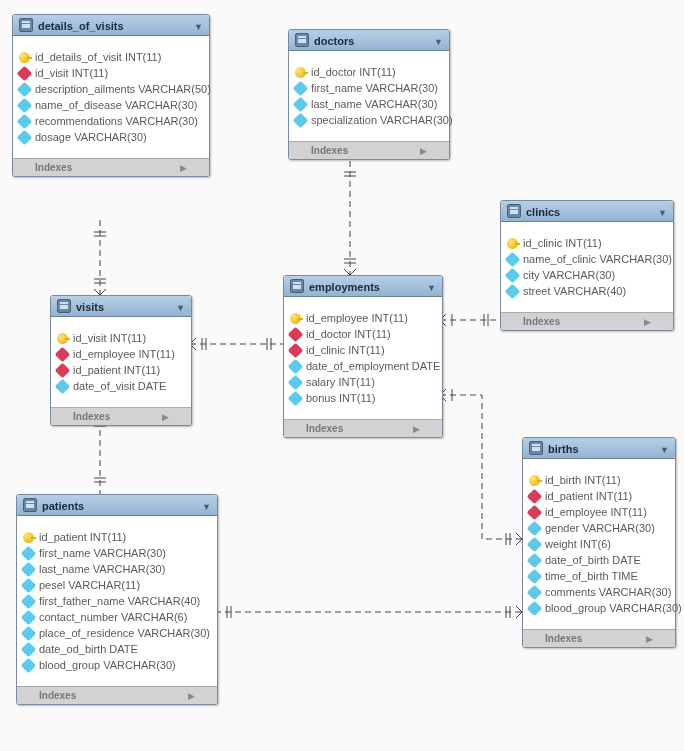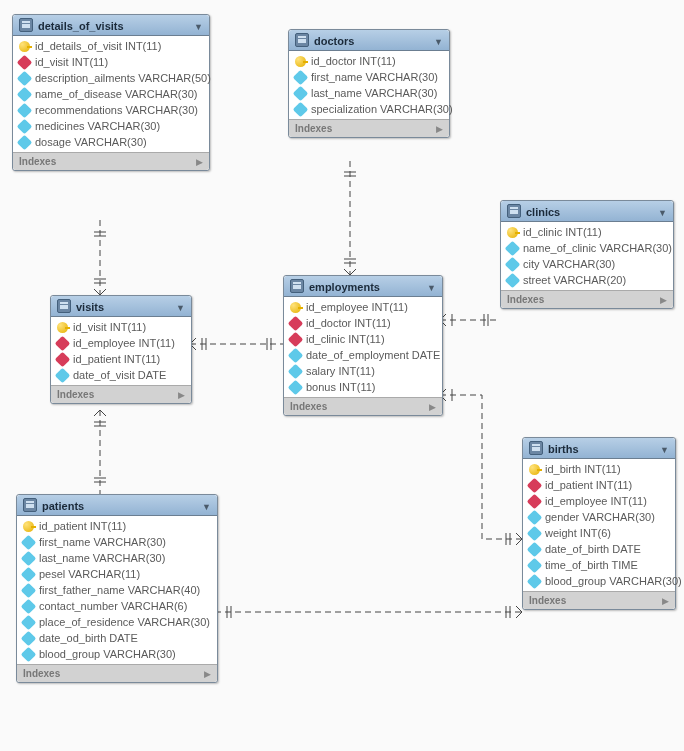--- a/index.html
+++ b/index.html
@@ -4,29 +4,29 @@
 <style>
   body{margin:0;font-family:Arial,Helvetica,sans-serif;font-size:11px;background:#f9f9f9;}
   .canvas{position:relative;width:684px;height:751px;background:#fafafa;}
   .table{position:absolute;background:#fff;border:1px solid #7a8a9a;border-radius:3px;box-shadow:1px 1px 2px rgba(0,0,0,0.25);}
   .table-header{background:linear-gradient(#b7cfe6,#93b3d3);border-bottom:1px solid #6b7e91;padding:3px 6px;display:flex;align-items:flex-end;border-radius:3px 3px 0 0;}
   .table-header .ticon{width:12px;height:12px;background:#6b86a3;border:1px solid #44607c;border-radius:2px;margin-right:5px;flex:0 0 auto;position:relative;}
   .table-header .ticon::before{content:"";position:absolute;top:2px;left:2px;width:8px;height:2px;background:#cfe0f0;}
   .table-header .ticon::after{content:"";position:absolute;top:5px;left:2px;width:8px;height:4px;background:#cfe0f0;}
   .table-header .tname{font-weight:bold;color:#1b2a3a;flex:1;}
   .table-header .arrow{color:#4a5a6a;font-size:9px;}
-  .cols{padding:2px 0;}
+  .cols{padding:13px 0;}
   .col{display:flex;align-items:center;padding:2px 6px;white-space:nowrap;}
   .col .sym{width:11px;height:11px;margin-right:5px;flex:0 0 auto;}
   .sym.key{background:radial-gradient(circle at 30% 30%,#ffe27a,#e5b000);border-radius:50%;position:relative;}
   .sym.key::after{content:"";position:absolute;width:5px;height:2px;background:#e5b000;left:8px;top:5px;}
   .sym.fk{transform:rotate(45deg);background:#d73c5a;border-radius:2px;}
   .sym.fld{transform:rotate(45deg);background:#5ec9e9;border-radius:2px;}
   .col .cname{color:#5a5a5a;}
-  .indexes{background:#d2d2d2;border-top:1px solid #aaa;padding:3px 6px;display:flex;align-items:center;border-radius:0 0 3px 3px;}
+  .indexes{background:#d2d2d2;border-top:1px solid #aaa;padding:3px 22px;display:flex;align-items:center;border-radius:0 0 3px 3px;}
   .indexes .lbl{color:#777;font-weight:bold;font-size:10px;flex:1;}
   .indexes .tri{color:#888;font-size:9px;}
   svg.links{position:absolute;top:0;left:0;width:684px;height:751px;pointer-events:none;}
   svg.links line,svg.links polyline{stroke:#444;stroke-width:1;fill:none;}
   .dashed{stroke-dasharray:6 4;}
   .crow{stroke:#444;stroke-width:1;fill:none;}
 </style>
 </head>
 <body>
 
@@ -105,24 +105,20 @@
       <div class="col">
           <span class="sym fld"></span>
           <span class="cname">name_of_disease VARCHAR(30)</span>
         </div>
       <div class="col">
           <span class="sym fld"></span>
           <span class="cname">recommendations VARCHAR(30)</span>
         </div>
       <div class="col">
           <span class="sym fld"></span>
-          <span class="cname">medicines VARCHAR(30)</span>
-        </div>
-      <div class="col">
-          <span class="sym fld"></span>
           <span class="cname">dosage VARCHAR(30)</span>
         </div>
     </div>
     <div class="indexes">
         <span class="lbl">Indexes</span>
         <span class="tri">▶</span>
       </div>
   </div>
 
   <div class="table" style="left:288px;top:29px;width:160px">
@@ -169,21 +165,21 @@
       <div class="col">
           <span class="sym fld"></span>
           <span class="cname">name_of_clinic VARCHAR(30)</span>
         </div>
       <div class="col">
           <span class="sym fld"></span>
           <span class="cname">city VARCHAR(30)</span>
         </div>
       <div class="col">
           <span class="sym fld"></span>
-          <span class="cname">street VARCHAR(20)</span>
+          <span class="cname">street VARCHAR(40)</span>
         </div>
     </div>
     <div class="indexes">
         <span class="lbl">Indexes</span>
         <span class="tri">▶</span>
       </div>
   </div>
 
   <div class="table" style="left:50px;top:295px;width:140px">
     <div class="table-header">
@@ -283,20 +279,24 @@
       <div class="col">
           <span class="sym fld"></span>
           <span class="cname">date_of_birth DATE</span>
         </div>
       <div class="col">
           <span class="sym fld"></span>
           <span class="cname">time_of_birth TIME</span>
         </div>
       <div class="col">
           <span class="sym fld"></span>
+          <span class="cname">comments VARCHAR(30)</span>
+        </div>
+      <div class="col">
+          <span class="sym fld"></span>
           <span class="cname">blood_group VARCHAR(30)</span>
         </div>
     </div>
     <div class="indexes">
         <span class="lbl">Indexes</span>
         <span class="tri">▶</span>
       </div>
   </div>
 
   <div class="table" style="left:16px;top:494px;width:200px">

